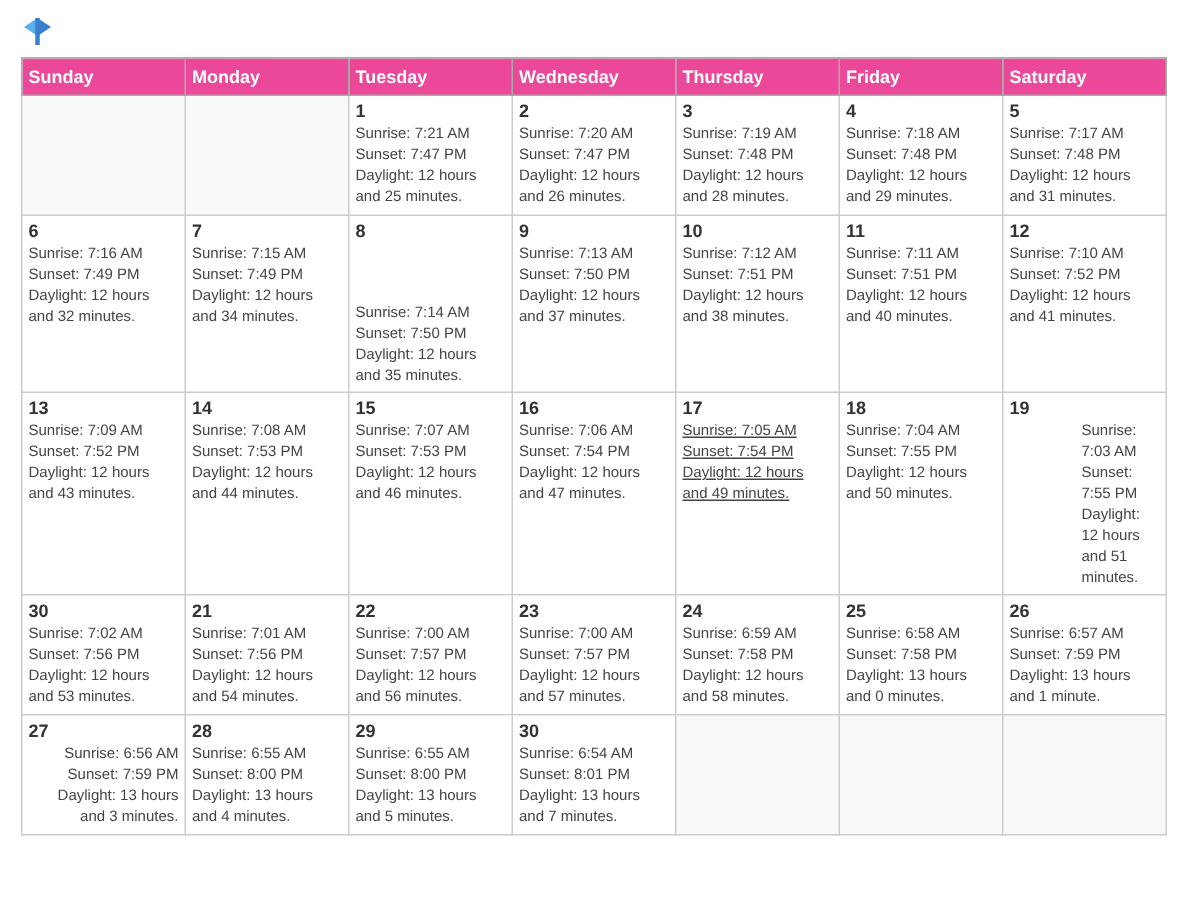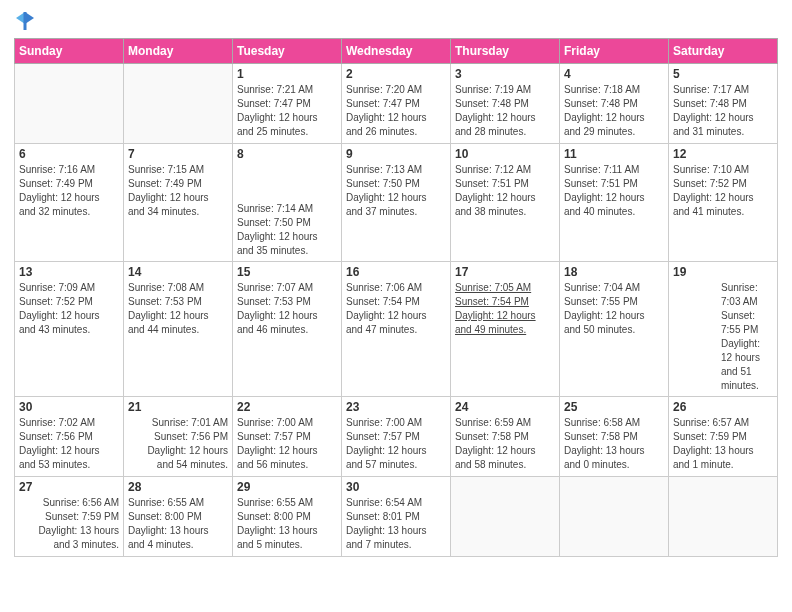--- a/index.html
+++ b/index.html
@@ -184,21 +184,21 @@
         </tr>
         <tr>
           <td>
             <span class="day-num">30</span>
             <div class="day-info" style="white-space: pre-line;">Sunrise: 7:02 AM
 Sunset: 7:56 PM
 Daylight: 12 hours and 53 minutes.</div>
           </td>
           <td>
             <span class="day-num">21</span>
-            <div class="day-info" style="white-space: pre-line; text-align: right;">Sunrise: 7:01 AM
+            <div class="day-info" style="white-space: pre-line;">Sunrise: 7:01 AM
 Sunset: 7:56 PM
 Daylight: 12 hours and 54 minutes.</div>
           </td>
           <td>
             <span class="day-num">22</span>
             <div class="day-info" style="white-space: pre-line;">Sunrise: 7:00 AM
 Sunset: 7:57 PM
 Daylight: 12 hours and 56 minutes.</div>
           </td>
           <td>

